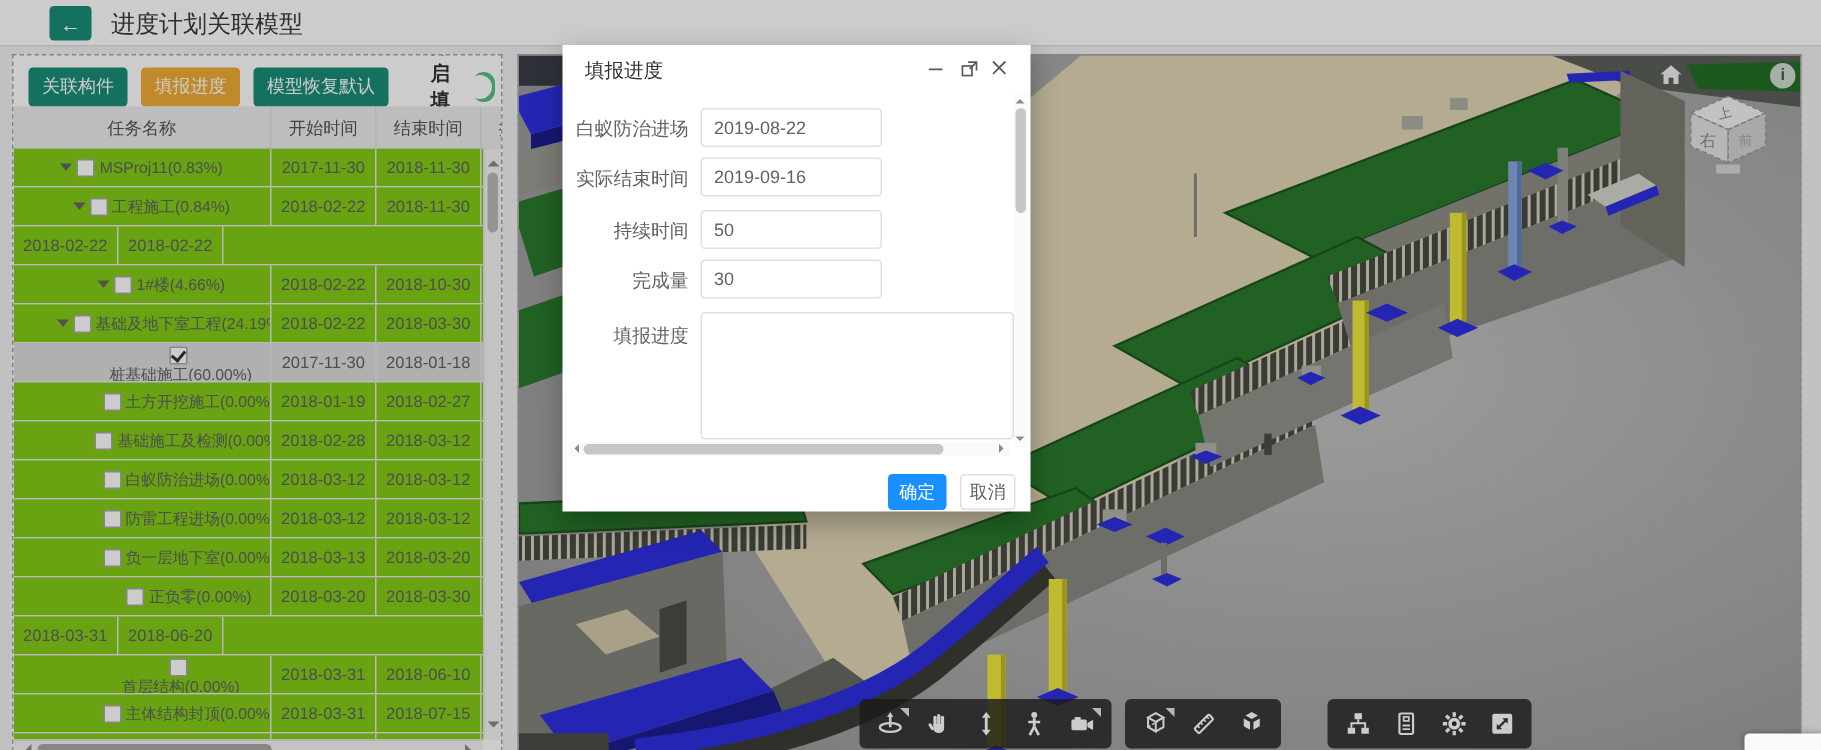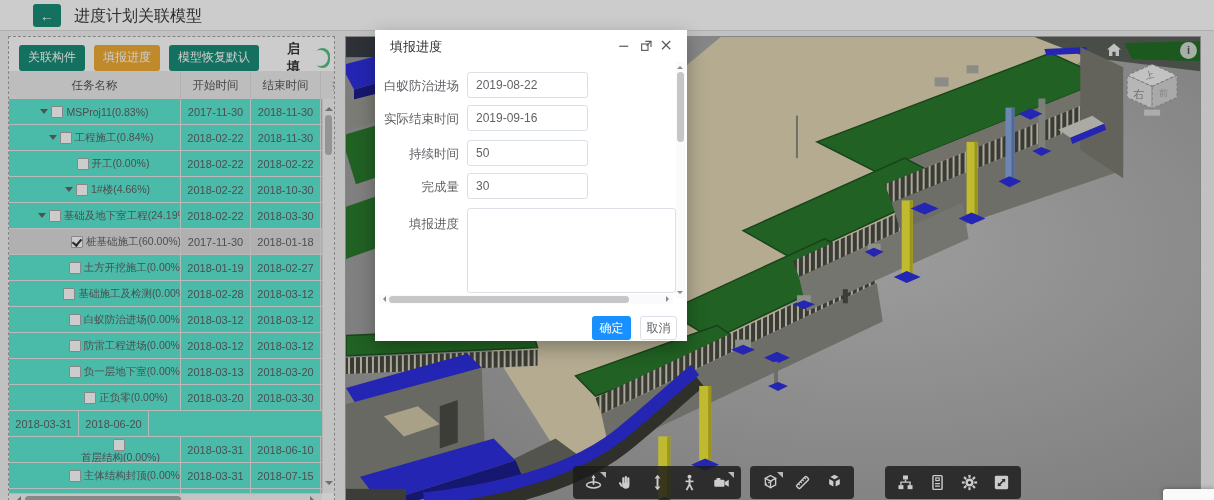--- a/index.html
+++ b/index.html
@@ -25,21 +25,21 @@
   .toggle{margin-left:8px;width:40px;height:20px;border-radius:10px;background:var(--toggle);position:relative;cursor:pointer;}
   .toggle .knob{position:absolute;right:2px;top:2px;width:16px;height:16px;border-radius:50%;background:#fff;}
 
   
   .task-table{position:absolute;top:34px;left:0;right:0;bottom:0;font-size:11px;color:#5f6266;}
   .thead{display:flex;height:28px;background:#ededed;border-bottom:1px solid #d9d9d9;align-items:stretch;overflow:hidden;text-align:right;}
   .th{display:flex;align-items:center;justify-content:center;border-right:1px solid #dedede;
       font-size:11.5px;color:#555;white-space:nowrap;box-sizing:border-box;flex:none;}
   .c-name{width:172px;}.c-date{width:70px;}.c-dur{width:70px;}
   .tbody{position:absolute;top:28px;left:0;right:12px;bottom:12px;overflow:hidden;}
-  .row{display:flex;height:25px;border-bottom:1px solid #e9e9e9;align-items:stretch;background:#5eead4;}
+  .row{display:flex;height:25px;border-bottom:1px solid #e9e9e9;align-items:stretch;background:#84cc16;}
   .row.selected{background:#dcdcdc;}
   .cell{display:flex;align-items:center;justify-content:center;border-right:1px solid #e6e6e6;
         overflow:hidden;white-space:nowrap;box-sizing:border-box;flex:none;}
   .nm-wrap{display:flex;align-items:center;font-size:10.5px;}
   .caret{width:0;height:0;border-left:4px solid transparent;border-right:4px solid transparent;
          border-top:5px solid #666;margin-right:3px;flex:none;}
   .cb{width:10px;height:10px;border:1px solid #a9a9a9;background:#fff;margin-right:3px;position:relative;flex:none;border-radius:1px;}
   .cb.checked::after{content:"";position:absolute;left:2px;top:0px;width:4px;height:7px;
          border:solid #333;border-width:0 2px 2px 0;transform:rotate(40deg);}
   
@@ -234,27 +234,20 @@
         <span class="nm-wrap indent" style="margin-left: 13px;">
           <span class="caret"></span>
           <span class="cb"></span>
           <span class="nm">工程施工(0.84%)</span>
         </span>
       </div>
       <div class="cell c-date st">2018-02-22</div>
       <div class="cell c-date en">2018-11-30</div>
     </div>
           <div class="row">
-      <div class="cell c-name">
-        <span class="nm-wrap indent" style="margin-left: 26px;">
-          <span class="caret" style="visibility: hidden;"></span>
-          <span class="cb"></span>
-          <span class="nm">开工(0.00%)</span>
-        </span>
-      </div>
       <div class="cell c-date st">2018-02-22</div>
       <div class="cell c-date en">2018-02-22</div>
     </div>
           <div class="row">
       <div class="cell c-name">
         <span class="nm-wrap indent" style="margin-left: 26px;">
           <span class="caret"></span>
           <span class="cb"></span>
           <span class="nm">1#楼(4.66%)</span>
         </span>
@@ -268,21 +261,21 @@
           <span class="caret"></span>
           <span class="cb"></span>
           <span class="nm">基础及地下室工程(24.19%)</span>
         </span>
       </div>
       <div class="cell c-date st">2018-02-22</div>
       <div class="cell c-date en">2018-03-30</div>
     </div>
           <div class="row selected">
       <div class="cell c-name">
-        <span class="nm-wrap indent" style="margin-left: 52px;">
+        <span class="nm-wrap indent" style="margin-left: 52px; flex-direction: column;">
           <span class="caret" style="visibility: hidden;"></span>
           <span class="cb checked"></span>
           <span class="nm">桩基础施工(60.00%)</span>
         </span>
       </div>
       <div class="cell c-date st">2017-11-30</div>
       <div class="cell c-date en">2018-01-18</div>
     </div>
           <div class="row">
       <div class="cell c-name">

